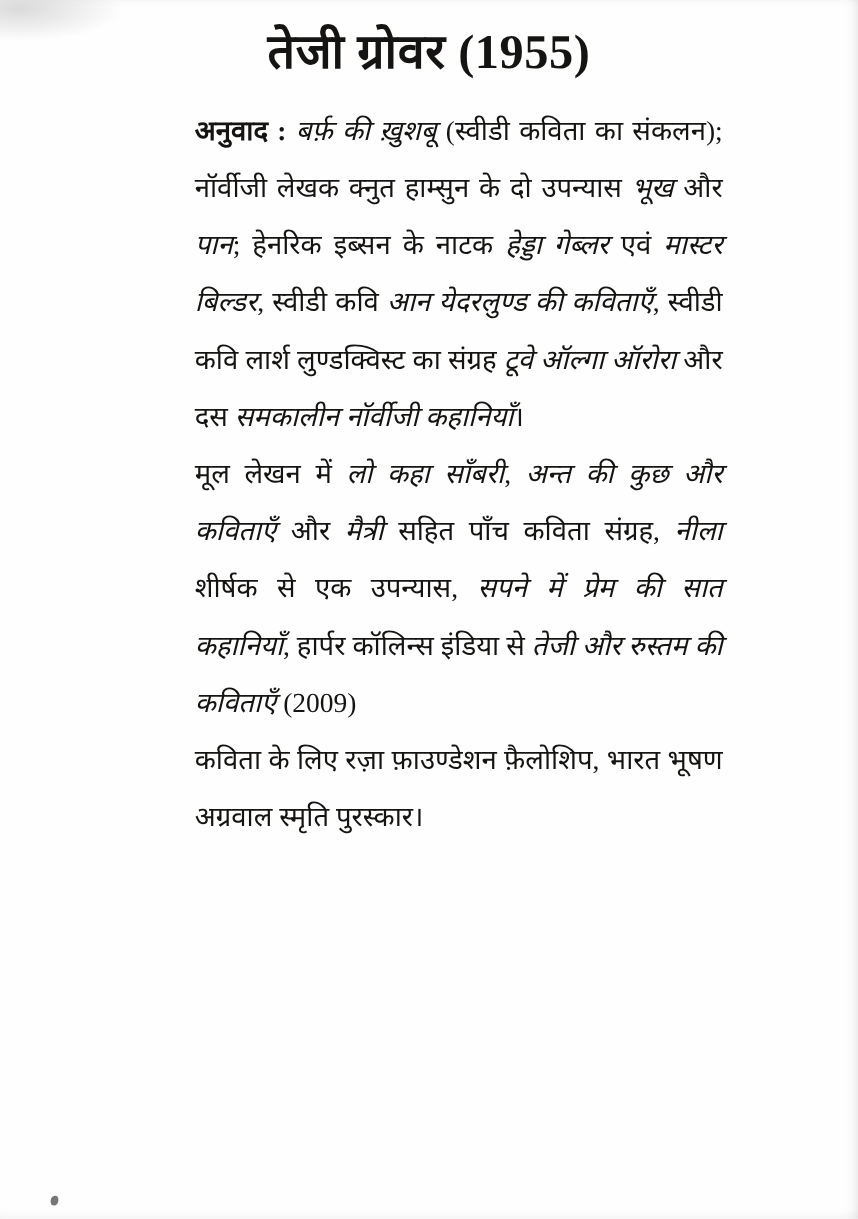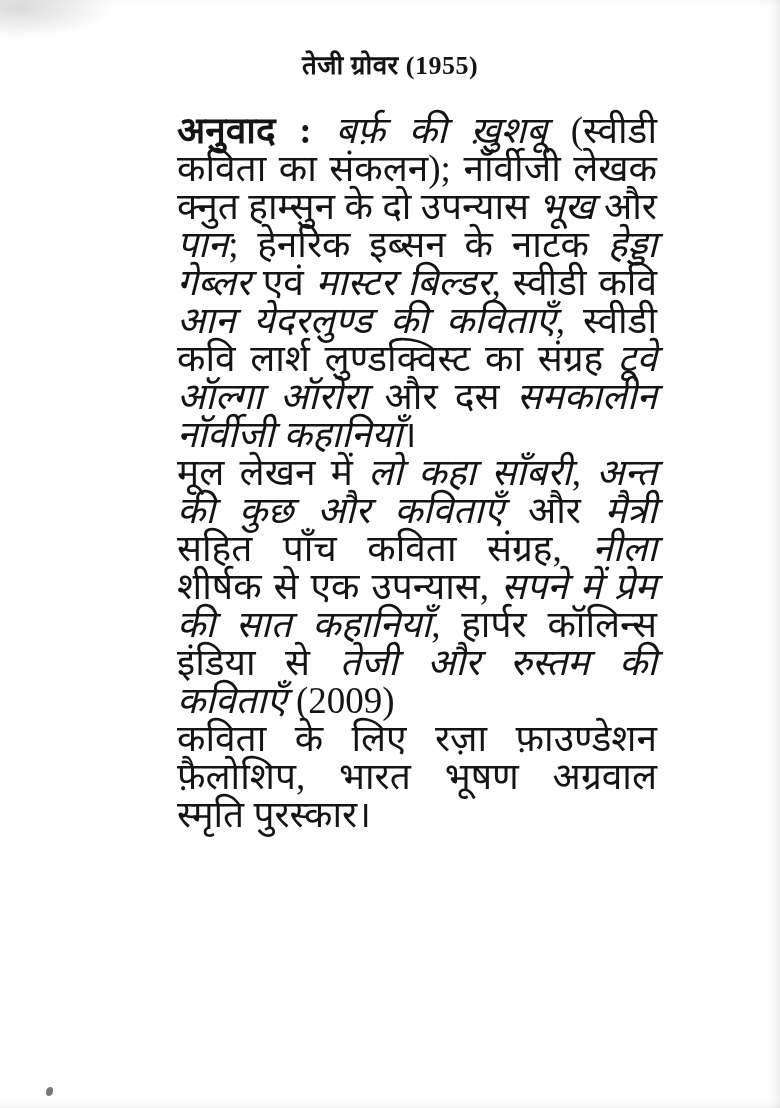--- a/index.html
+++ b/index.html
@@ -35,34 +35,34 @@
     left: 46px; bottom: 12px;
     width: 7px; height: 9px;
     background: #555;
     border-radius: 60% 40% 55% 45%;
     opacity: 0.8;
     pointer-events: none;
   }
 
   .title {
     margin: 0;
-    padding-top: 44px;
+    padding-top: 26px;
     text-align: center;
-    font-size: 26px;
+    font-size: 44px;
     line-height: 44px;
     font-weight: 700;
     letter-spacing: 0.5px;
   }
 
   .body-text {
     margin-top: 24px;
     padding-left: 177px;
     padding-right: 123px;
-    font-size: 37px;
-    line-height: 38px;
+    font-size: 25px;
+    line-height: 52px;
     text-align: justify;
   }
 
   .para {
     margin: 0;
   }
 
   .para span.bold   { font-weight: 700; }
   .para span.italic { font-style: italic; }
 </style>

